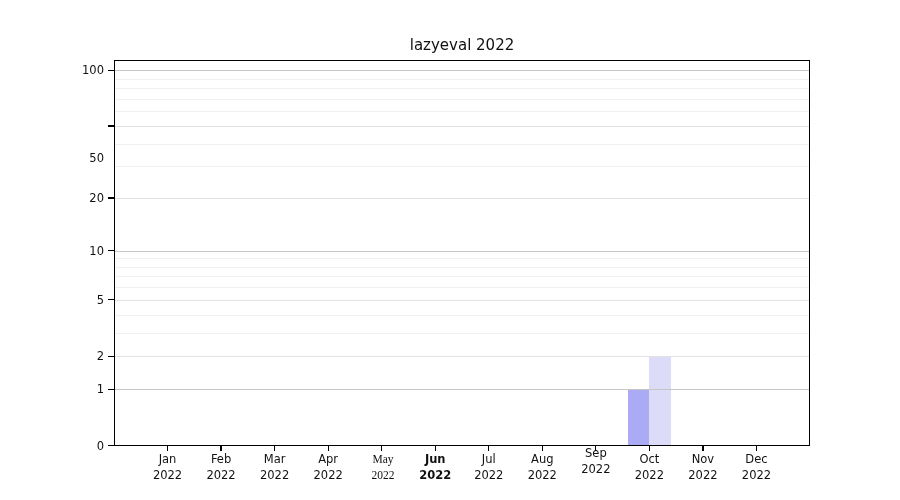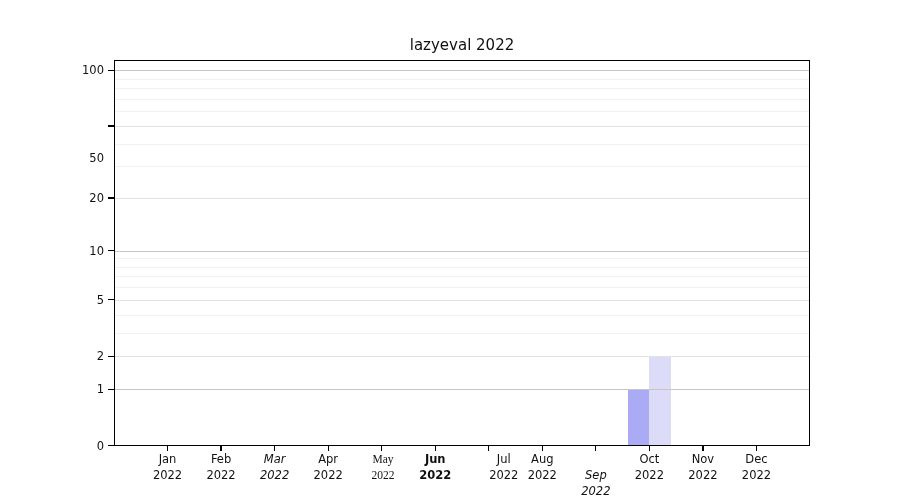--- a/index.html
+++ b/index.html
@@ -115,39 +115,39 @@
   <div id="chart-title">lazyeval 2022</div>
   <div id="plot-area"></div>
   <div id="plot-border"></div>
 <div class="xtick-mark" style="left: 166.888px; top: 445.5px;"></div>
     <div class="xtick-label" style="left: 167.538px; top: 450.5px;">Jan
 2022</div>
     <div class="xtick-mark" style="left: 220.427px; top: 445.5px;"></div>
     <div class="xtick-label" style="left: 221.077px; top: 450.5px;">Feb
 2022</div>
     <div class="xtick-mark" style="left: 273.965px; top: 445.5px;"></div>
-    <div class="xtick-label" style="left: 274.615px; top: 450.5px; font-style: italic;">Mar
+    <div class="xtick-label" style="left: 274.615px; top: 450.5px;">Mar
 2022</div>
     <div class="xtick-mark" style="left: 327.504px; top: 445.5px;"></div>
     <div class="xtick-label" style="left: 328.154px; top: 450.5px;">Apr
 2022</div>
     <div class="xtick-mark" style="left: 381.042px; top: 445.5px;"></div>
     <div class="xtick-label" style="left: 383px; top: 450.5px; font-family: Liberation Serif, serif;">May
 2022</div>
     <div class="xtick-mark" style="left: 434.581px; top: 445.5px;"></div>
     <div class="xtick-label" style="left: 435.231px; top: 450.5px; font-weight: bold;">Jun
 2022</div>
     <div class="xtick-mark" style="left: 488.119px; top: 445.5px;"></div>
-    <div class="xtick-label" style="left: 488.769px; top: 450.5px; margin-left: 15px;">Jul
+    <div class="xtick-label" style="left: 488.769px; top: 450.5px;">Jul
 2022</div>
     <div class="xtick-mark" style="left: 541.658px; top: 445.5px;"></div>
     <div class="xtick-label" style="left: 542.308px; top: 450.5px;">Aug
 2022</div>
     <div class="xtick-mark" style="left: 595.196px; top: 445.5px;"></div>
-    <div class="xtick-label" style="left: 595.846px; top: 467px; font-style: italic;">Sep
+    <div class="xtick-label" style="left: 595.846px; top: 445px;">Sep
 2022</div>
     <div class="bar" style="left: 627.969px; width: 21.4154px; top: 389.155px; height: 56.3451px; background: rgb(170, 170, 245);"></div>
     <div class="bar" style="left: 649.385px; width: 21.4154px; top: 356.195px; height: 89.3049px; background: rgb(220, 220, 248);"></div>
     <div class="xtick-mark" style="left: 648.735px; top: 445.5px;"></div>
     <div class="xtick-label" style="left: 649.385px; top: 450.5px;">Oct
 2022</div>
     <div class="xtick-mark" style="left: 702.273px; top: 445.5px;"></div>
     <div class="xtick-label" style="left: 702.923px; top: 450.5px;">Nov
 2022</div>
     <div class="xtick-mark" style="left: 755.812px; top: 445.5px;"></div>

